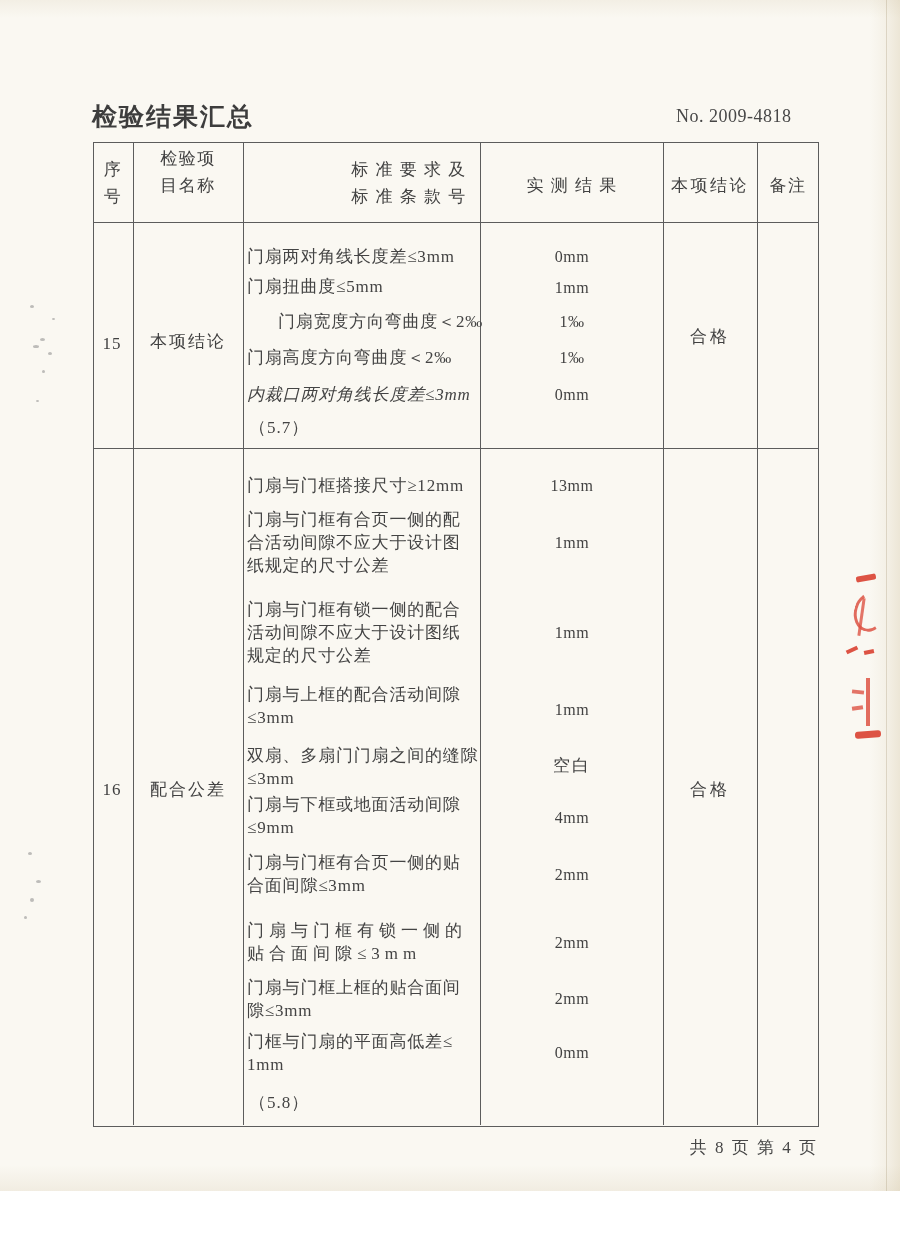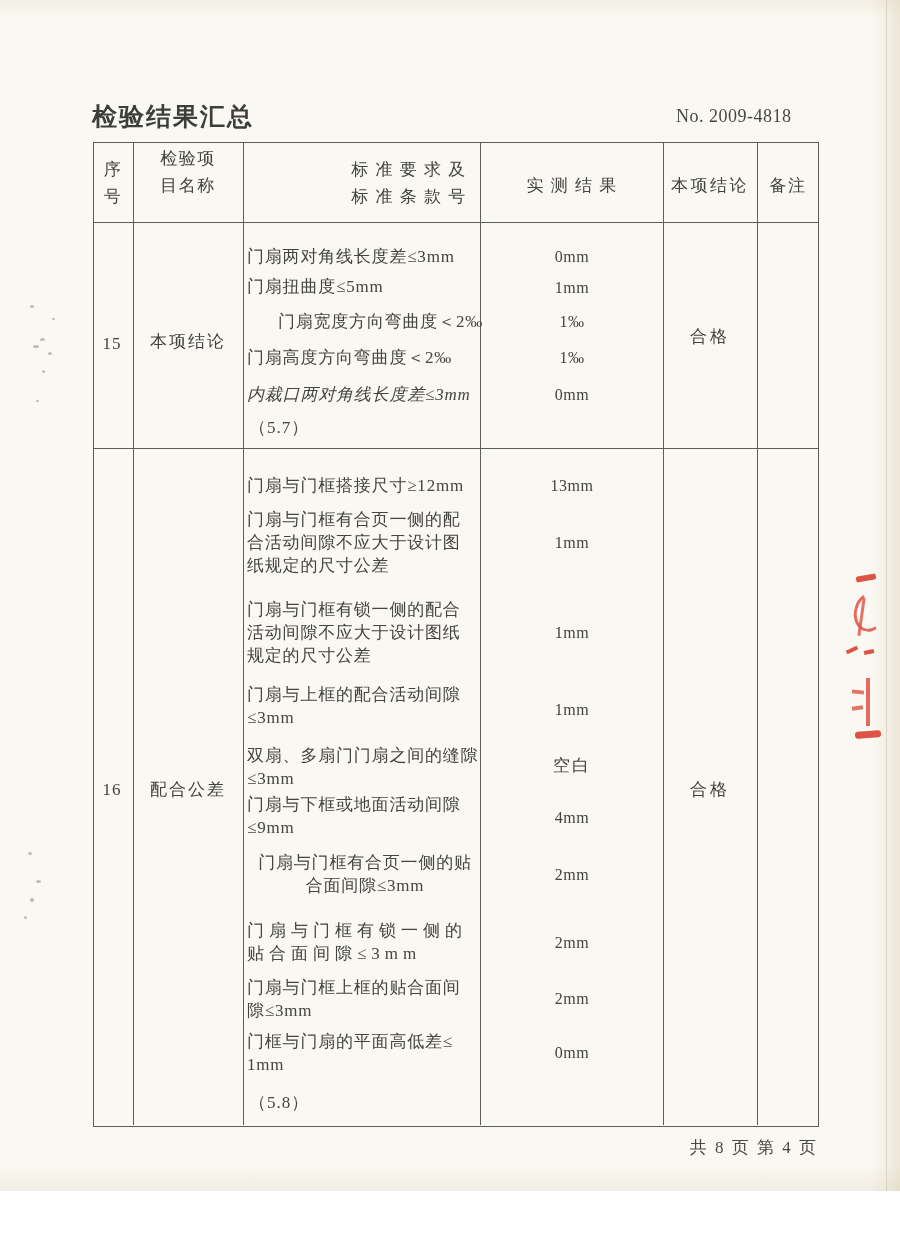--- a/index.html
+++ b/index.html
@@ -109,21 +109,21 @@
 纸规定的尺寸公差</div>
   <div class="req" style="top:632px;">门扇与门框有锁一侧的配合
 活动间隙不应大于设计图纸
 规定的尺寸公差</div>
   <div class="req" style="top:706px;">门扇与上框的配合活动间隙
 ≤3mm</div>
   <div class="req" style="top:767px;">双扇、多扇门门扇之间的缝隙
 ≤3mm</div>
   <div class="req" style="top:816px;">门扇与下框或地面活动间隙
 ≤9mm</div>
-  <div class="req" style="top:874px;text-align:center;">门扇与门框有合页一侧的贴
+  <div class="req" style="top:874px;">门扇与门框有合页一侧的贴
 合面间隙≤3mm</div>
   <div class="req ls-wide" style="top:942px;">门扇与门框有锁一侧的
 贴合面间隙≤3mm</div>
   <div class="req" style="top:999px;">门扇与门框上框的贴合面间
 隙≤3mm</div>
   <div class="req" style="top:1053px;">门框与门扇的平面高低差≤
 1mm</div>
   <div class="clause" style="top:1102px;">（5.8）</div>
 
   <div class="val" style="top:486px;">13mm</div>

